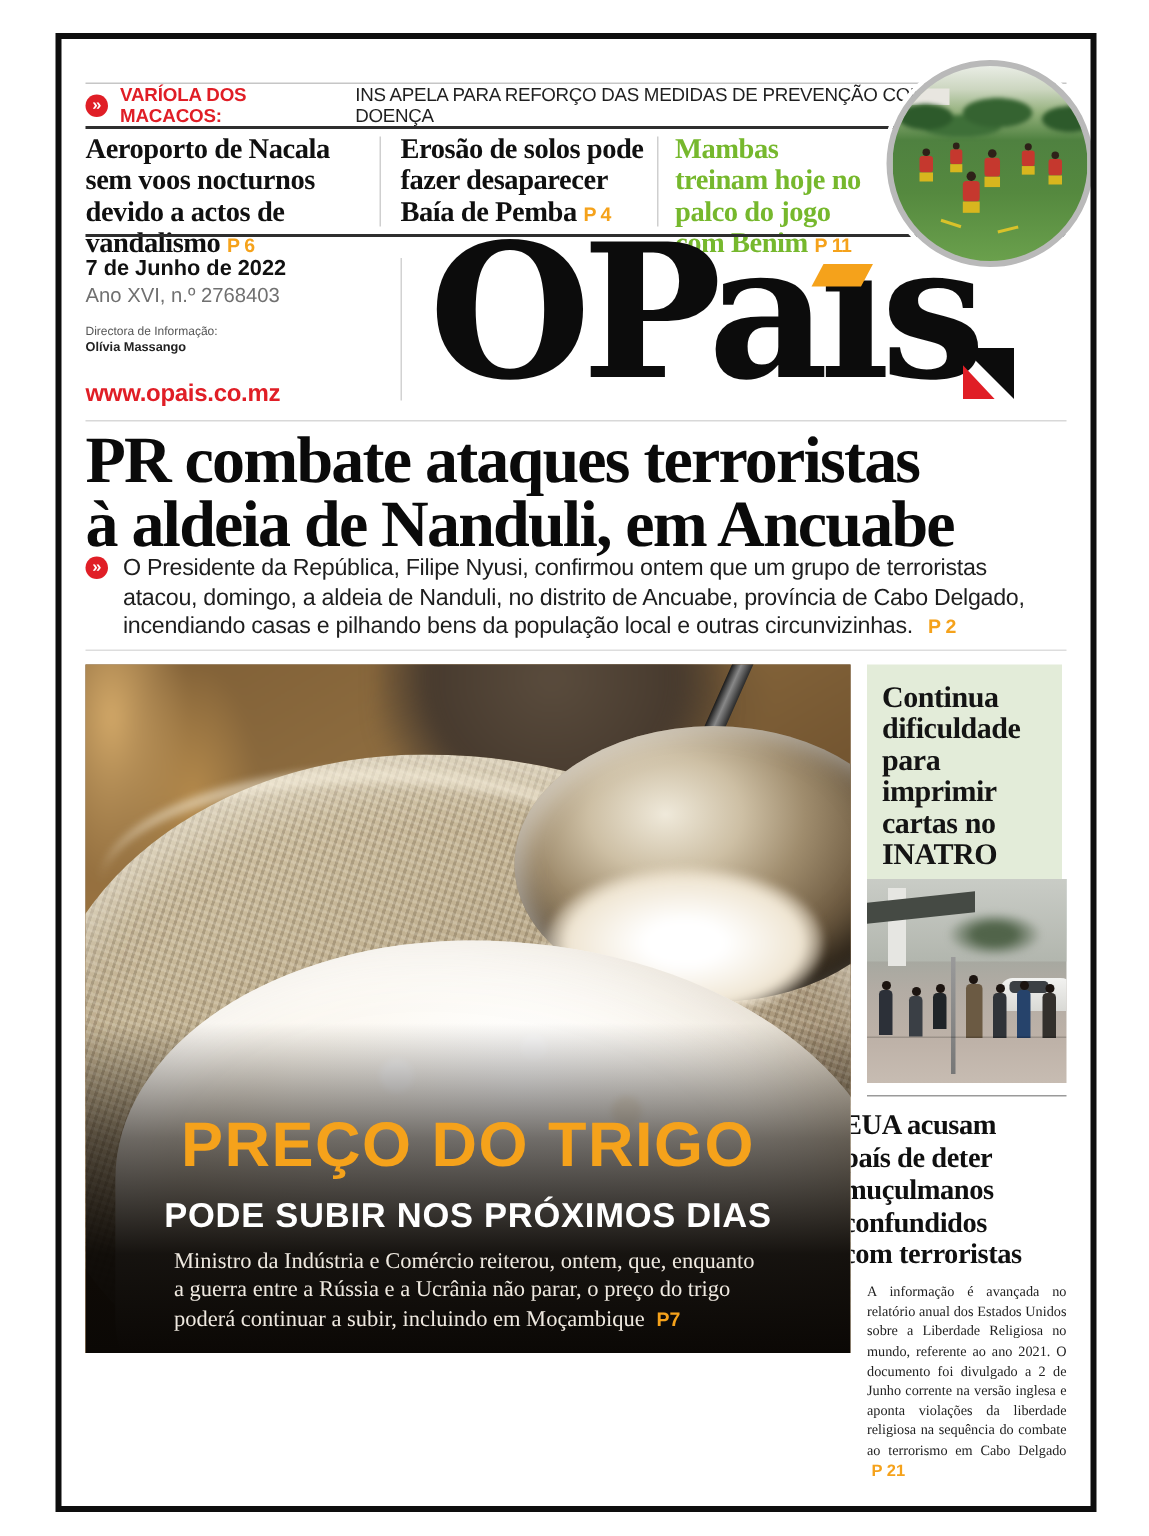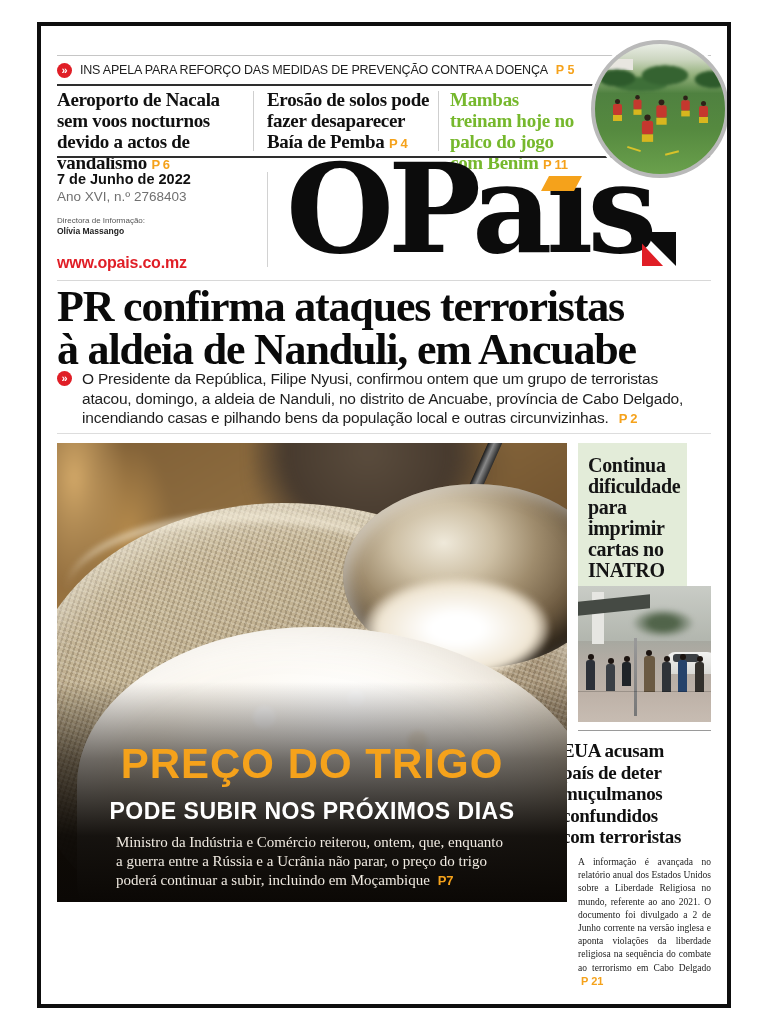--- a/index.html
+++ b/index.html
@@ -115,21 +115,21 @@
   #photo-shade{position:absolute;left:0;bottom:0;width:100%;height:48%;z-index:8;
     background:linear-gradient(180deg,rgba(20,14,8,0) 0%,rgba(18,13,8,.6) 35%,rgba(10,7,4,.95) 70%,#0b0805 100%);}
   #overlay-text{position:absolute;left:0;bottom:12px;width:100%;z-index:9;text-align:center;}
   .kicker{font:700 42px/46px "Liberation Sans",sans-serif;color:#f5a21b;letter-spacing:1px;}
   .subkicker{font:700 23px/26px "Liberation Sans",sans-serif;color:#fff;letter-spacing:.5px;margin-top:11px;}
   .photo-caption{margin:9px auto 0;width:392px;text-align:left;
     font:400 15px/19px "Liberation Serif",serif;color:#efe9e0;}
   .photo-caption .pref{font-size:13px;margin-left:4px;}
 
   
-  #sb-green{position:absolute;left:578px;top:443px;width:109px;height:143px;background:#e3ecd9;
+  #sb-green{position:absolute;left:578px;top:443px;width:130px;height:143px;background:#e3ecd9;
             padding:12px 10px;box-sizing:border-box;}
   .sb-title{font:700 20px/21px "Liberation Serif",serif;color:#141414;letter-spacing:-0.3px;}
   #sb-green .pref{display:block;margin-top:9px;font-size:13px;}
   #sb-photo{position:absolute;left:578px;top:586px;width:133px;height:136px;overflow:hidden;
     background:linear-gradient(180deg,#aab2ac 0%,#9aa49c 25%,#b3aca4 55%,#beb2a8 80%,#c7bcb2 100%);}
   #sb-photo .building{position:absolute;left:0;top:0;width:100%;height:55px;
     background:linear-gradient(#c9ccc6,#b2b6ae);}
   #sb-photo .column{position:absolute;left:14px;top:6px;width:12px;height:52px;background:#e6e6e2;}
   #sb-photo .awning{position:absolute;left:0;top:12px;width:72px;height:14px;background:#454a44;transform:skewY(-6deg);}
   #sb-photo .foliage{position:absolute;right:16px;top:22px;width:64px;height:30px;filter:blur(2px);
@@ -156,20 +156,21 @@
   #sb-eua-body .pref{font-size:11px;margin-left:3px;margin-top:36px;}
 </style>
 </head>
 <body>
 
 <div class="canvas">
   <div class="frame"></div>
 
   <div id="banner">
     <span class="chev">»</span>
+    <span class="banner-tag">VARÍOLA DOS MACACOS:</span>
     <span class="banner-text">INS APELA PARA REFORÇO DAS MEDIDAS DE PREVENÇÃO CONTRA A DOENÇA</span>
     <span class="pref">P 5</span>
   </div>
 
   <div class="story" id="story-1">
     <span>Aeroporto de Nacala sem voos nocturnos devido a actos de vandalismo</span>
     <span class="pref">P 6</span>
   </div>
   <div class="vdiv" id="vdiv1"></div>
   <div class="story" id="story-2">
@@ -206,21 +207,21 @@
   <div id="mh-divider"></div>
   <div id="logo"><span>OPa</span><span class="logo-i">ı</span><span>s</span>
     <span class="logo-flag">
       <span class="flag-black"></span>
         <span class="flag-red"></span>
     </span>
   </div>
   <div id="rule-masthead"></div>
 
   <div id="headline">
-    <div class="hl-line">PR confirma ataques terroristas</div>
+    <div class="hl-line">PR combate ataques terroristas</div>
     <div class="hl-line">à aldeia de Nanduli, em Ancuabe</div>
   </div>
   <div id="summary">
     <span class="chev">»</span>
     <span>O Presidente da República, Filipe Nyusi, confirmou ontem que um grupo de terroristas atacou, domingo, a aldeia de Nanduli, no distrito de Ancuabe, província de Cabo Delgado, incendiando casas e pilhando bens da população local e outras circunvizinhas.</span>
     <span class="pref">P 2</span>
   </div>
   <div id="rule-summary"></div>
 
   <div id="main-photo">

